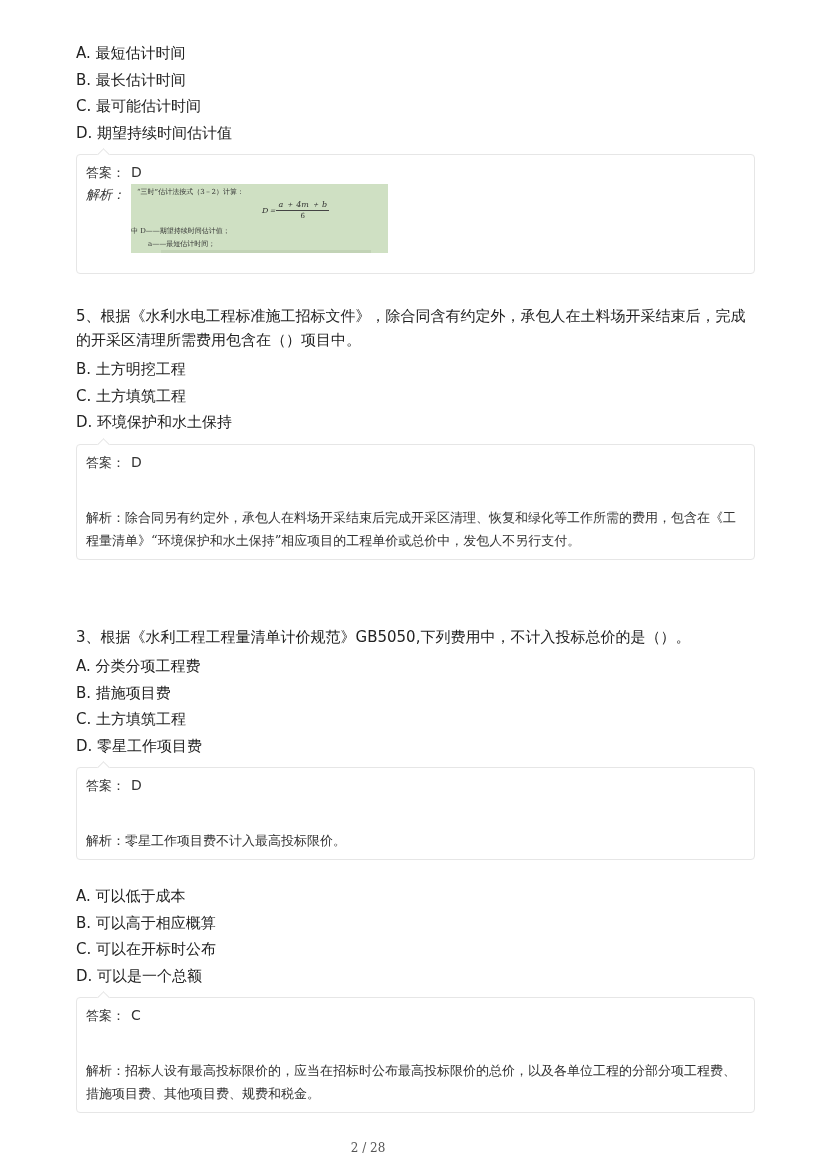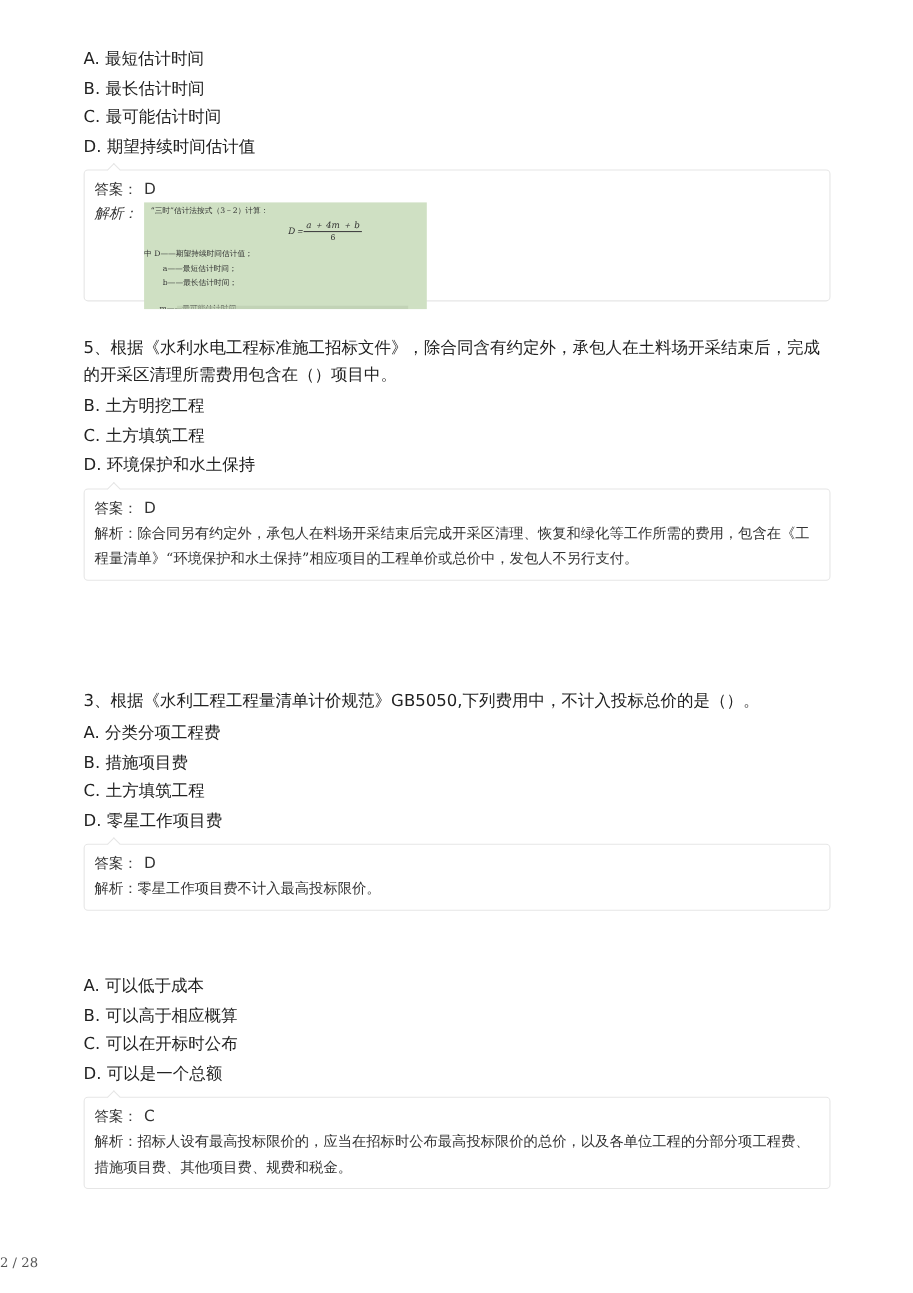--- a/index.html
+++ b/index.html
@@ -7,33 +7,33 @@
          font-family: "DejaVu Sans", sans-serif; color: #222; }
   .opt { font-size: 15px; line-height: 26.5px; color: #222; }
   .qtitle { font-size: 15px; line-height: 24px; color: #222; margin: 0 0 4px 0; }
   .ansbox { position: relative; border: 1px solid #e6e6e6; border-radius: 4px;
             background: #fff; padding: 6px 9px 7px 9px; margin-top: 8px; }
   .ansbox::before { content: ""; position: absolute; top: -5px; left: 22px; width: 8px; height: 8px;
             background: #fff; border-left: 1px solid #e6e6e6; border-top: 1px solid #e6e6e6;
             transform: rotate(45deg); }
   .ansline { font-family: "DejaVu Serif", serif; font-size: 13px; line-height: 22px; color: #333; }
   .ansline .val { font-family: "DejaVu Sans", sans-serif; font-size: 14px; margin-left: 6px; }
-  .expl { font-family: "DejaVu Serif", serif; font-size: 13px; line-height: 23px; color: #333; }
+  .expl { font-family: "DejaVu Serif", serif; font-size: 13px; line-height: 23px; color: #333; margin-top: 32px; }
   .imgrow { display: flex; align-items: flex-start; }
   .imgrow .lbl { font-family: "DejaVu Serif", serif; font-size: 13px; color: #333; line-height: 22px; width: 45px; font-style: italic; }
-  .formula-img { width: 257px; height: 97px; background: #cfe0c3; position: relative; overflow: hidden;
+  .formula-img { width: 257px; height: 69px; background: #cfe0c3; position: relative; overflow: hidden;
                  font-family: "DejaVu Serif", serif; color: #333; font-size: 7px; }
   .formula-img .l1 { position: absolute; left: 6px; top: 3px; }
   .formula-img .frac { position: absolute; left: 131px; top: 16px; font-size: 8px; display: flex; align-items: center; }
   .formula-img .frac .num { border-bottom: 1px solid #444; padding: 0 2px; text-align: center; line-height: 10px; }
   .formula-img .frac .den { text-align: center; line-height: 10px; font-size: 7px; }
   .formula-img .row { position: absolute; left: 0; font-size: 7px; }
   .formula-img .fade { position: absolute; left: 30px; bottom: 0; width: 210px; height: 3px; background: #b9c9ae; opacity: .6; }
   .section { position: absolute; left: 76px; width: 679px; }
-  .footer { position: absolute; top: 1141px; left: 0; width: 736px; 
+  .footer { position: absolute; top: 1141px; left: 0; width: 736px; text-align: center;
             font-family: "DejaVu Serif", serif; font-size: 12px; color: #555; }
 </style>
 </head>
 <body>
 
 <div class="section" style="top:40px;">
   <div class="opt"><span>A.</span> <span>最短估计时间</span></div>
   <div class="opt"><span>B.</span> <span>最长估计时间</span></div>
   <div class="opt"><span>C.</span> <span>最可能估计时间</span></div>
   <div class="opt"><span>D.</span> <span>期望持续时间估计值</span></div>

